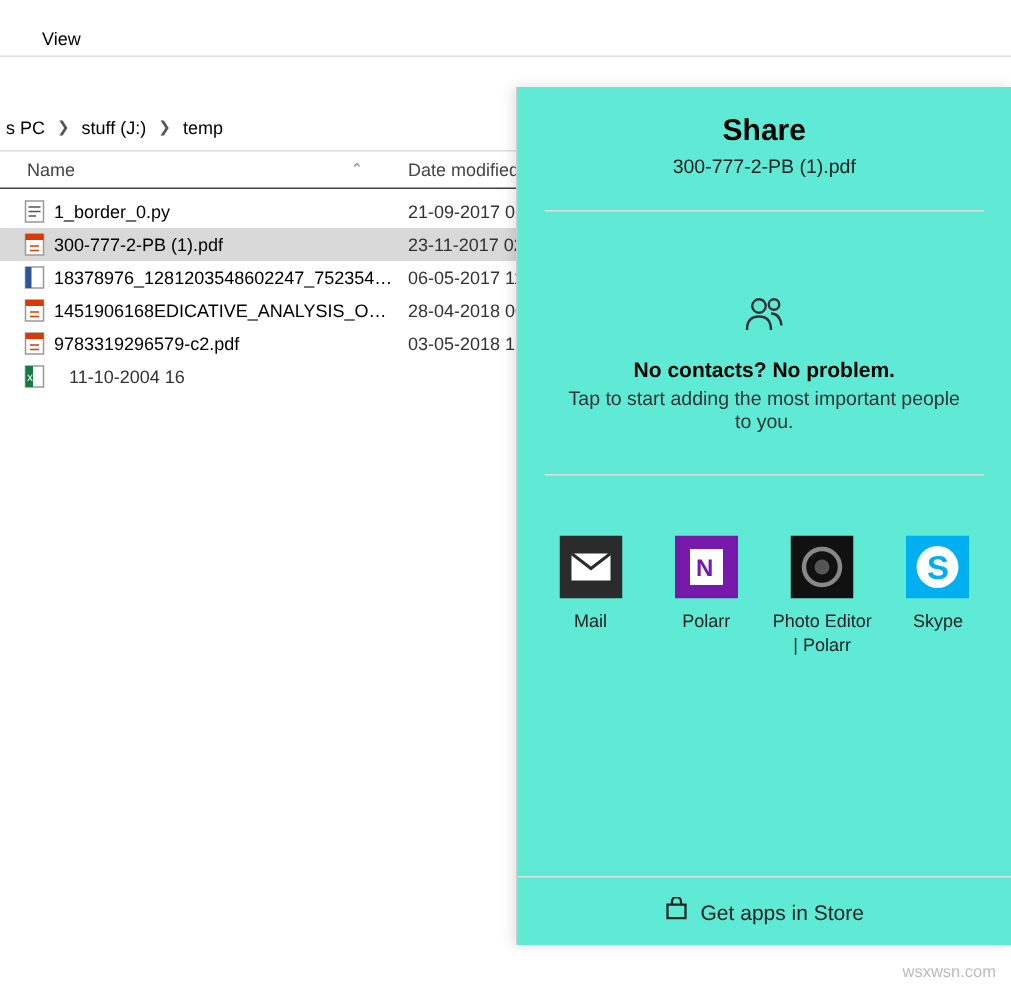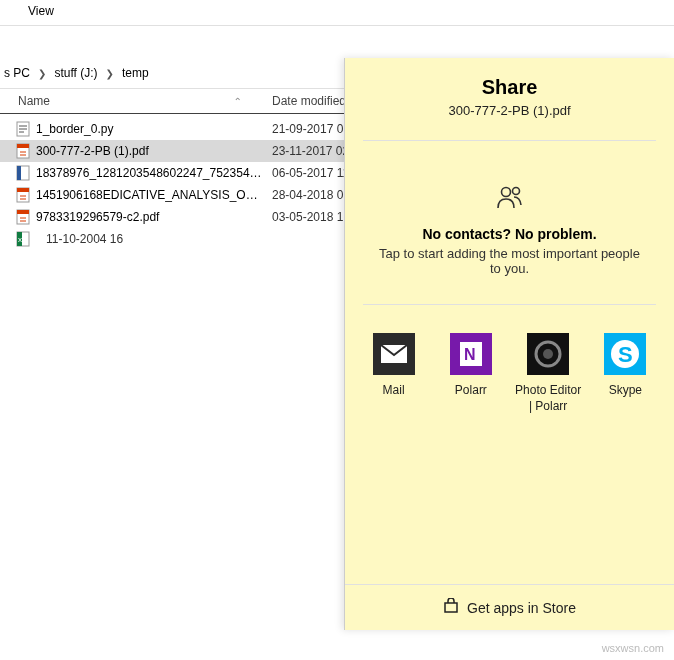--- a/index.html
+++ b/index.html
@@ -7,24 +7,24 @@
     font-family: "Segoe UI", -apple-system, sans-serif;
     font-size: 12px;
     color: #000;
     background: #fff;
     width: 674px;
     height: 660px;
     overflow: hidden;
     position: relative;
   }
   .toolbar {
-    height: 26px;
+    height: 38px;
     border-bottom: 1px solid #e0e0e0;
     display: flex;
-    align-items: flex-start;
+    align-items: flex-end;
     padding-left: 20px;
   }
   .toolbar-item {
     padding: 4px 8px;
     font-size: 12px;
   }
   .breadcrumb-bar {
     height: 30px;
     display: flex;
     align-items: center;
@@ -85,25 +85,26 @@
     white-space: nowrap;
     overflow: hidden;
   }
   
   .share-panel {
     position: absolute;
     top: 58px;
     left: 344px;
     right: 0;
     bottom: 30px;
-    background: #fef9c3;
+    background: #5eead4;
     border-left: 1px solid #ccc;
     box-shadow: -2px 0 8px rgba(0,0,0,0.12);
     display: flex;
     flex-direction: column;
+    gap: 12px;
   }
   .share-header {
     text-align: center;
     padding: 18px 10px 20px;
     border-bottom: 1px solid #e0e0e0;
     margin: 0 18px;
   }
   .share-title {
     font-size: 20px;
     font-weight: 600;

